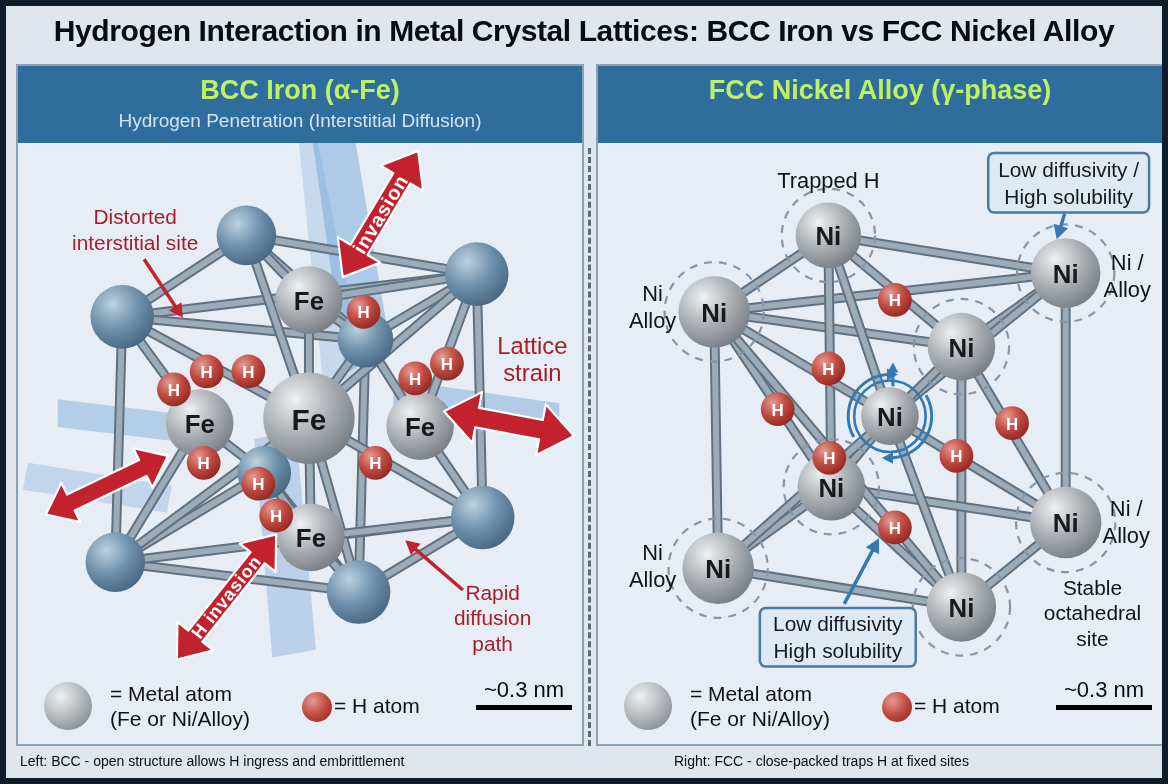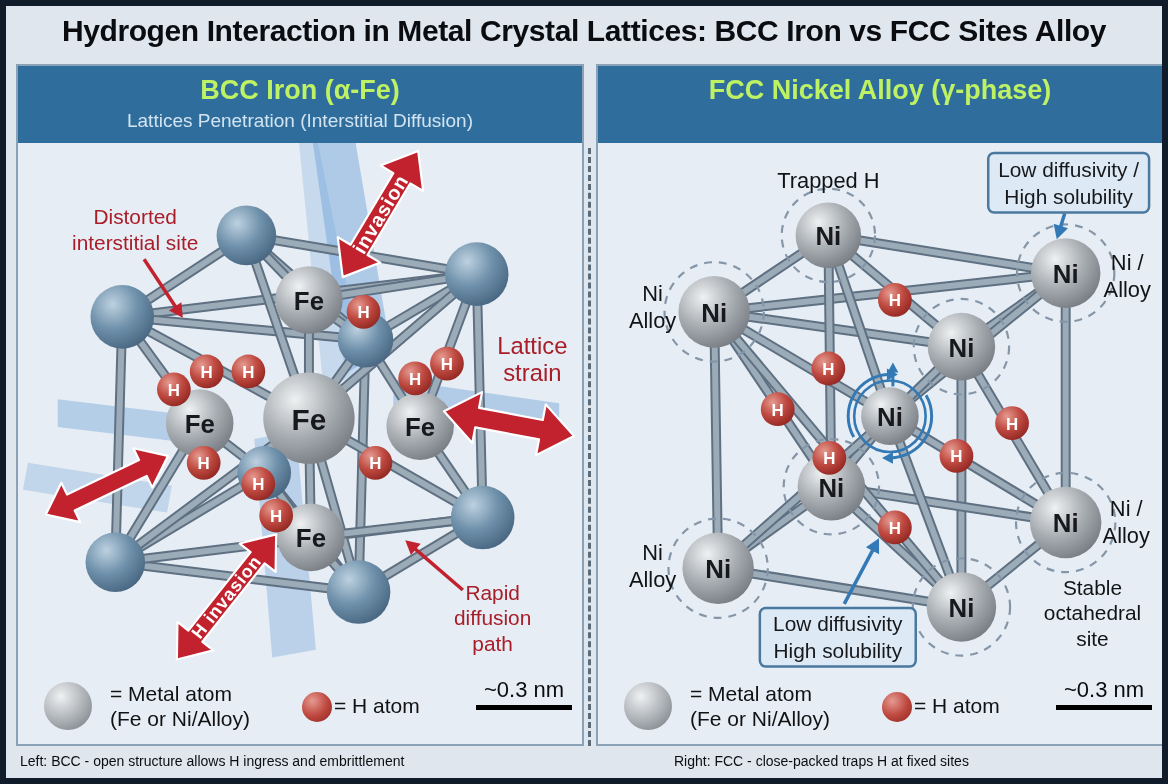--- a/index.html
+++ b/index.html
@@ -27,26 +27,26 @@
   .scale{position:absolute;right:10px;top:4px;width:96px;text-align:center;font-size:22px;color:#0b0d10;}
   .sbar{height:5px;background:#000;margin-top:2px;}
   .divider{position:absolute;left:582px;top:142px;height:598px;width:0;border-left:3px dashed #5b6b79;}
   .caption{position:absolute;top:747px;font-size:14px;color:#0b0d10;white-space:nowrap;}
   .capl{left:14px;} .capr{left:668px;text-align:right;}
 </style>
 </head>
 <body>
 
 <div class="page">
-  <div class="title">Hydrogen Interaction in Metal Crystal Lattices: BCC Iron vs FCC Sites Alloy</div>
+  <div class="title">Hydrogen Interaction in Metal Crystal Lattices: BCC Iron vs FCC Nickel Alloy</div>
 
   <div class="panel left">
     <div class="phead">
       <div class="ph-title">BCC Iron (α-Fe)</div>
-      <div class="ph-sub">Lattices Penetration (Interstitial Diffusion)</div>
+      <div class="ph-sub">Hydrogen Penetration (Interstitial Diffusion)</div>
     </div>
     <div class="pbody">
       <svg id="svg-bcc" viewBox="0 0 568 605" preserveAspectRatio="none">
           <defs>
             <radialGradient id="bccg-corner" cx="35%" cy="30%" r="80%">
               <stop offset="0" stop-color="#bdd1e0"></stop>
               <stop offset="0.5" stop-color="#6e90aa"></stop>
               <stop offset="1" stop-color="#43607b"></stop>
             </radialGradient>
             <radialGradient id="bccg-metal" cx="35%" cy="30%" r="80%">

